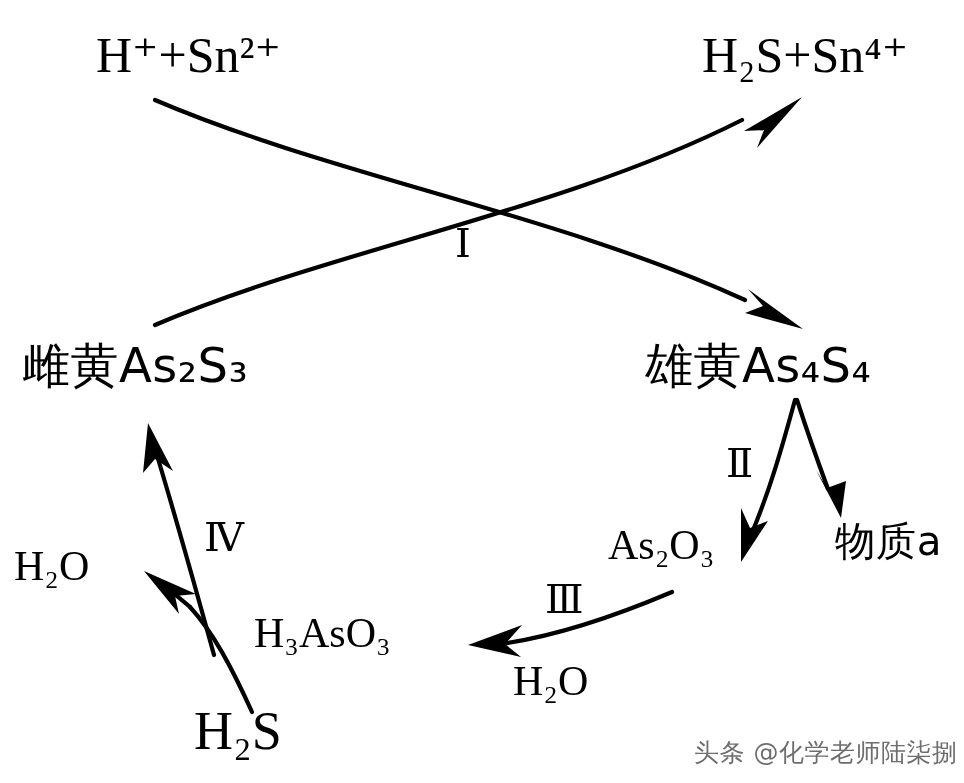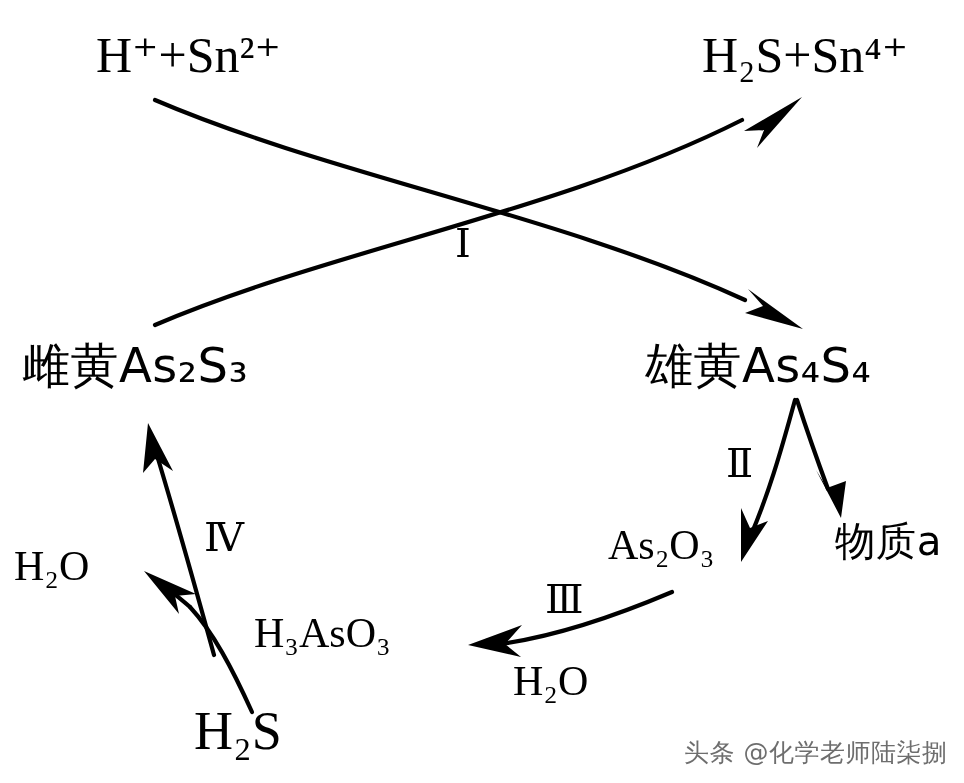--- a/index.html
+++ b/index.html
@@ -49,20 +49,21 @@
   .small-formula {
     font-size: 42px;
   }
   .watermark {
     position: absolute;
     font-family: "DejaVu Sans", "Liberation Sans", sans-serif;
     font-size: 25px;
     color: #6e6e6e;
     white-space: nowrap;
     letter-spacing: 0.5px;
+    margin-left: 10px;
   }
 </style>
 </head>
 <body>
 
 <div id="canvas">
 
   <svg id="arrow-layer" viewBox="0 0 964 783">
 
     <path d="M 155,100 C 330,175 560,215 745,300" fill="none" stroke="#000000" stroke-width="4.2" stroke-linecap="round"></path>

